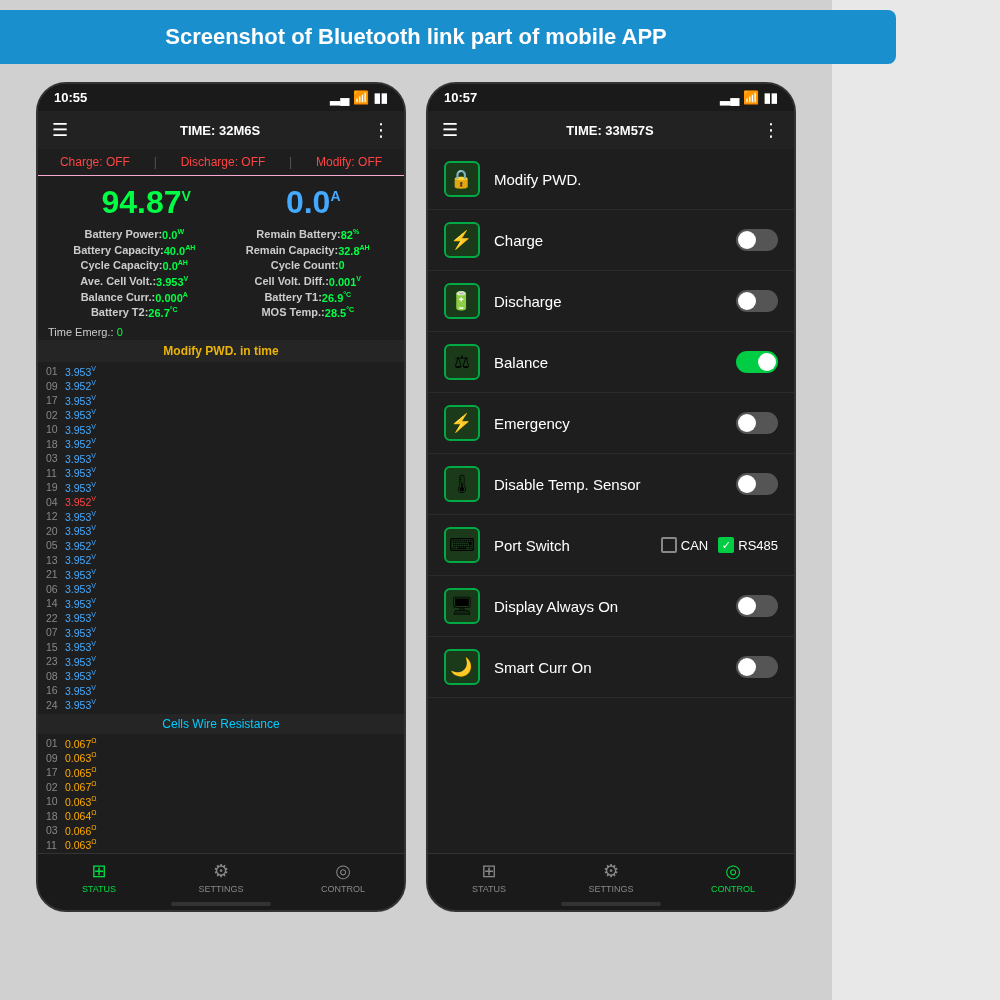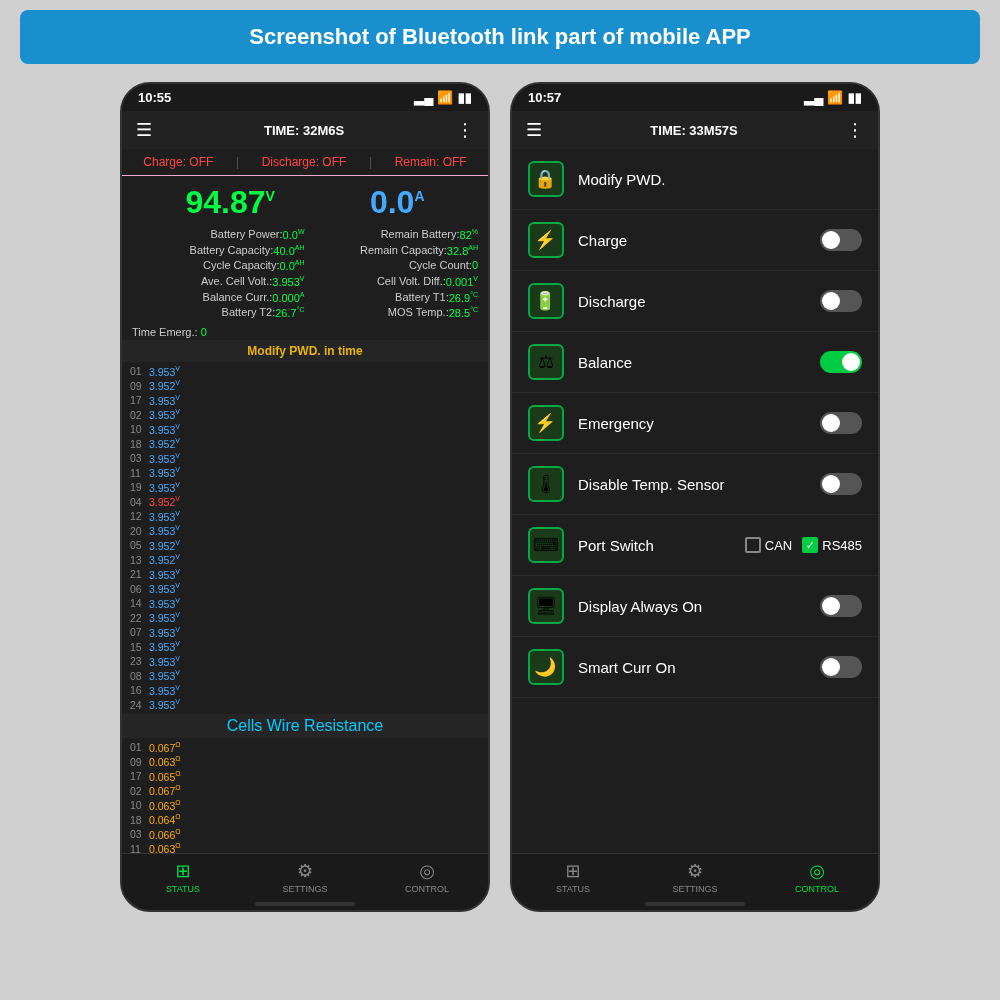--- a/index.html
+++ b/index.html
@@ -4,21 +4,21 @@
   <style>
     * { margin: 0; padding: 0; box-sizing: border-box; }
     body {
       width: 1000px;
       height: 1000px;
       background: #e8e8e8;
       font-family: Arial, sans-serif;
       overflow: hidden;
     }
     .page-wrapper {
-      width: 1000px;
+      width: 832px;
       height: 1000px;
       background: #d0d0d0;
       display: flex;
       flex-direction: column;
       align-items: center;
       padding: 10px;
     }
     .header-banner {
       width: 960px;
       background: #1a8fcd;
@@ -115,22 +115,23 @@
       display: grid;
       grid-template-columns: 1fr 1fr;
       gap: 1px;
       padding: 4px 10px;
       font-size: 11px;
       color: #ccc;
     }
     .info-grid .val { color: #00ff44; }
     .info-row {
       display: flex;
-      justify-content: flex-end;
+      justify-content: center;
       padding: 1px 0;
+      font-weight: bold;
     }
     .modify-time {
       text-align: center;
       color: #eab308;
       font-size: 12px;
       font-weight: bold;
       padding: 4px;
       background: #252525;
     }
     .cells-section {
@@ -149,21 +150,21 @@
       gap: 3px;
       font-size: 10.5px;
     }
     .cell-num { color: #888; min-width: 16px; }
     .cell-val { color: #44aaff; }
     .cell-val-red { color: #ff4444; }
     .cell-sup { font-size: 7px; vertical-align: super; }
     .resistance-header {
       text-align: center;
       color: #00ccff;
-      font-size: 16px;
+      font-size: 12px;
       padding: 3px;
       background: #252525;
     }
     .res-val { color: #ffaa00; }
     
     .bottom-nav {
       display: flex;
       background: #1a1a1a;
       border-top: 1px solid #333;
       padding: 6px 0 4px;
@@ -311,21 +312,21 @@
             <span>Charge:</span>
             <span style="color:#ff4444">OFF</span>
           </span>
           <span class="status-divider">|</span>
           <span class="status-off">
             <span>Discharge:</span>
             <span style="color:#ff4444">OFF</span>
           </span>
           <span class="status-divider">|</span>
           <span class="status-off">
-            <span>Remain:</span>
+            <span>Modify:</span>
             <span style="color:#ff4444">OFF</span>
           </span>
         </div>
 
         <div class="big-values">
           <span class="big-volt">
             <span>94.87</span><span class="sup-unit">V</span>
           </span>
           <span class="big-amp">
             <span>0.0</span><span class="sup-unit">A</span>

